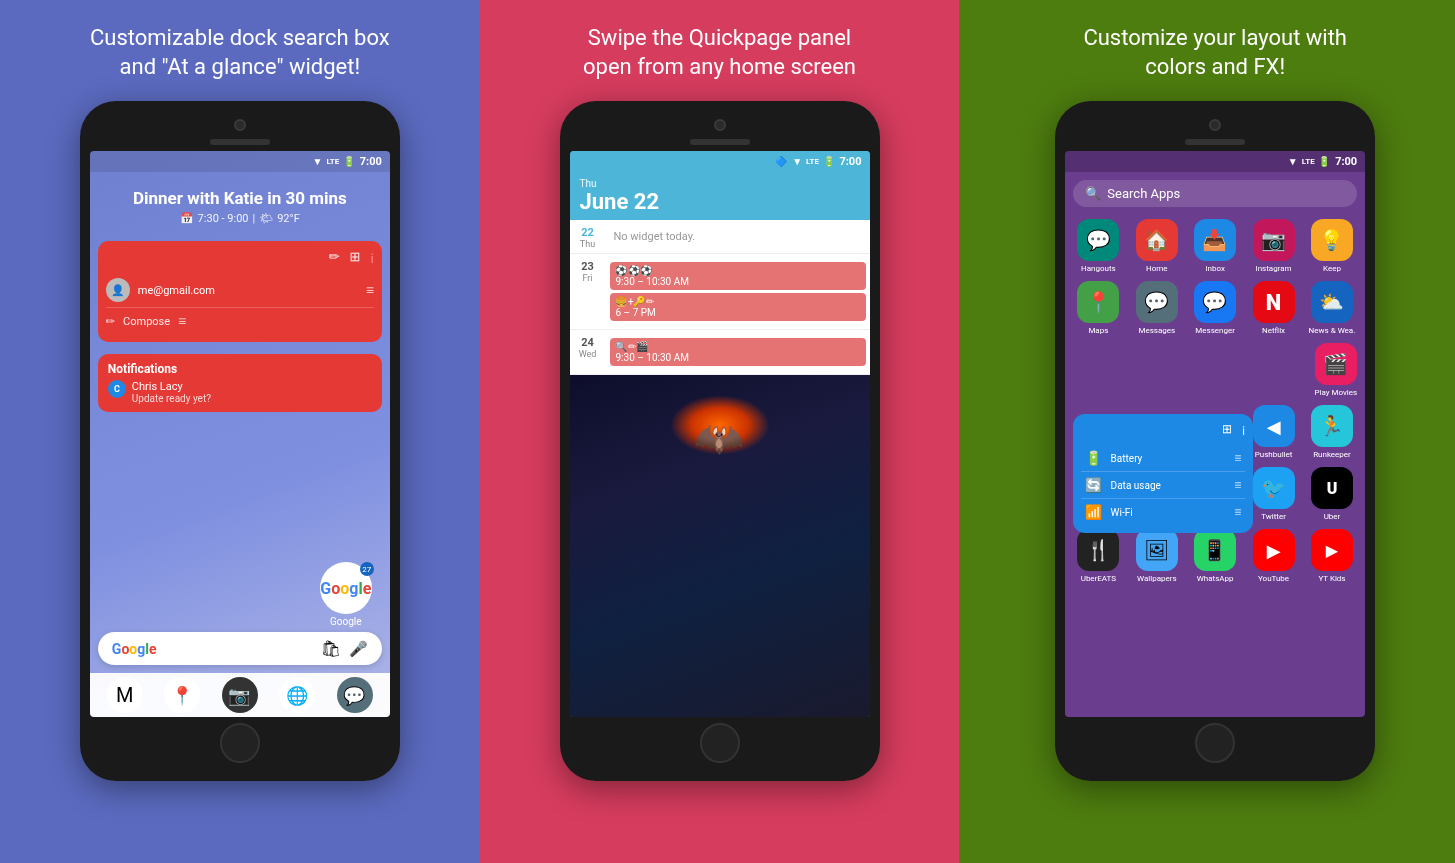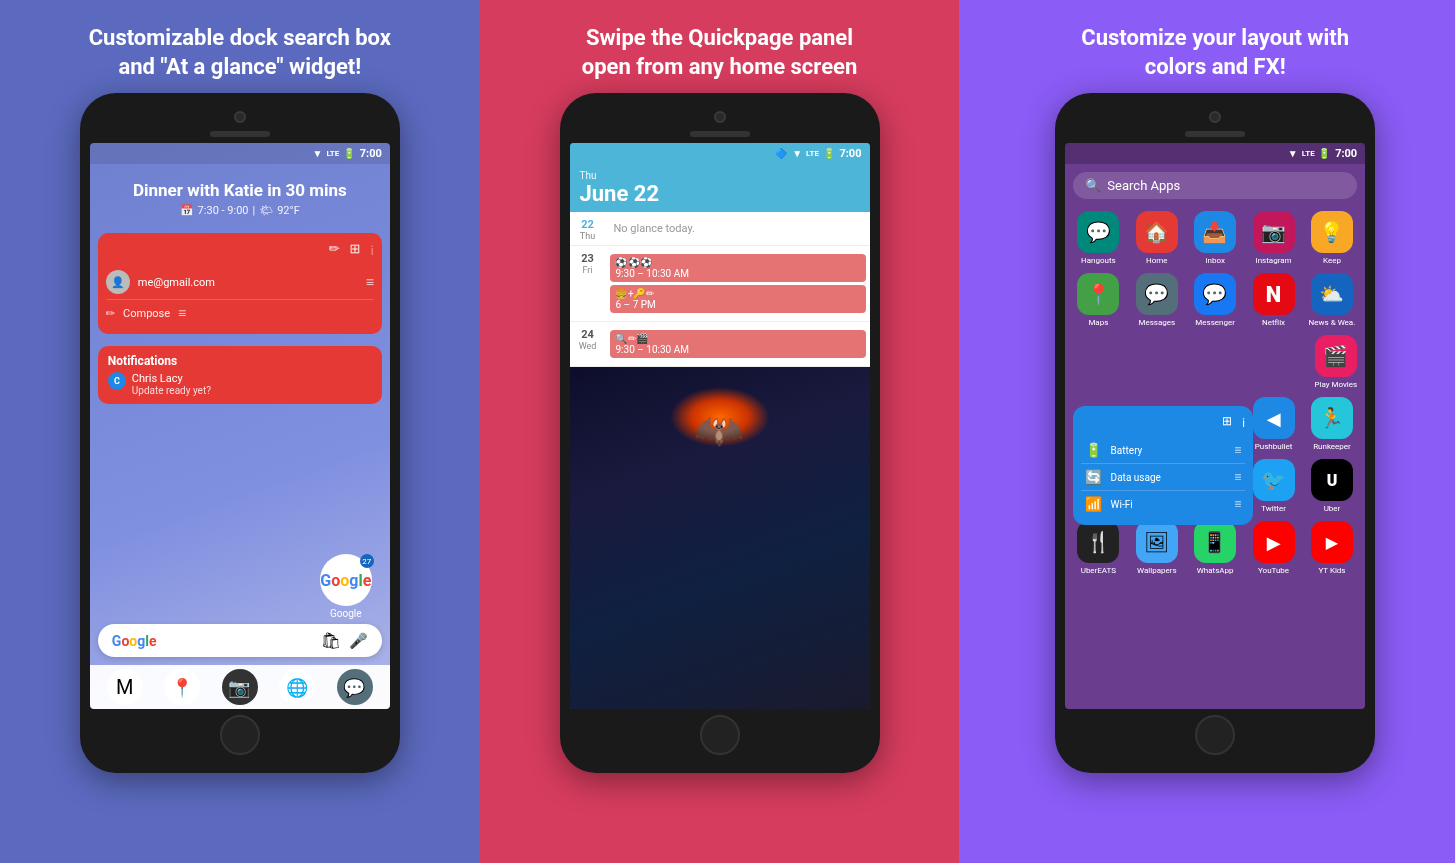--- a/index.html
+++ b/index.html
@@ -15,28 +15,28 @@
     .panel {
       flex: 1;
       display: flex;
       flex-direction: column;
       align-items: center;
       padding: 24px 16px 16px;
       position: relative;
     }
     .panel-1 { background: #5b6abf; }
     .panel-2 { background: #d63c5e; }
-    .panel-3 { background: #8b5cf6; padding-left: 32px; }
+    .panel-3 { background: #4d7c0f; padding-left: 32px; }
 
     .panel-title {
       color: white;
       font-size: 22px;
-      font-weight: 700;
+      font-weight: 400;
       text-align: center;
-      margin-bottom: 12px;
+      margin-bottom: 20px;
       line-height: 1.3;
       z-index: 2;
     }
 
     
     .phone-frame {
       width: 320px;
       height: 680px;
       background: #1a1a1a;
       border-radius: 36px;
@@ -499,21 +499,21 @@
           <div class="cal-day-small">Thu</div>
           <div class="cal-date-big">June 22</div>
         </div>
 
         <div class="cal-day-row">
           <div class="cal-day-num">
             <div class="cal-day-num-big" style="color:#4db6d8;">22</div>
             <div class="cal-day-label">Thu</div>
           </div>
           <div class="cal-events-col">
-            <div class="cal-event-none">No glance today.</div>
+            <div class="cal-event-none">No widget today.</div>
           </div>
         </div>
 
         <div class="cal-day-row">
           <div class="cal-day-num">
             <div class="cal-day-num-big">23</div>
             <div class="cal-day-label">Fri</div>
           </div>
           <div class="cal-events-col">
             <div class="cal-event-block">

